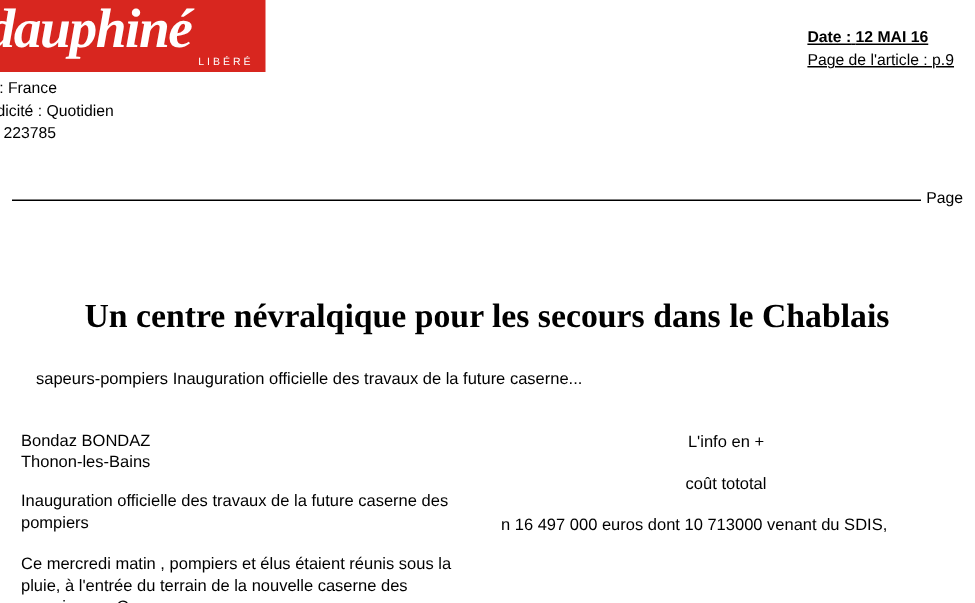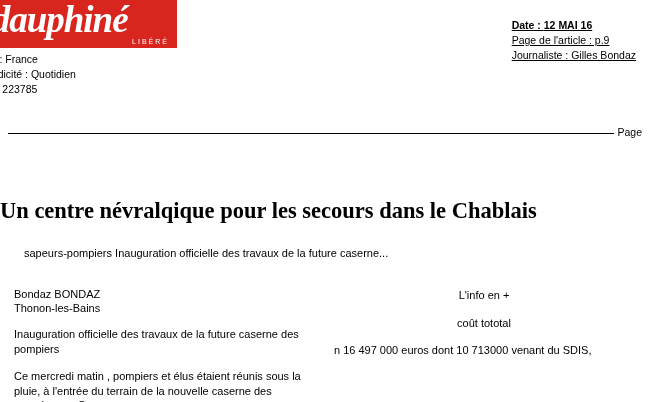--- a/index.html
+++ b/index.html
@@ -92,21 +92,21 @@
     white-space: nowrap;
     padding-left: 37px;
   }
 
   
   .headline {
     position: absolute;
     left: 0;
     top: 198px;
     width: 593px;
-    text-align: left;
+    text-align: right;
     font-family: "Liberation Serif", serif;
     font-weight: bold;
     font-size: 22.5px;
     letter-spacing: 0px;
     white-space: nowrap;
   }
 
   
   .standfirst {
     position: absolute;
@@ -154,21 +154,20 @@
   <div>riodicité : Quotidien</div>
   <div>D : 223785</div>
 </div>
 
 <div class="meta-right">
   <div>
     <span class="bold">Date :</span>
     <span class="bold">12 MAI 16</span>
   </div>
   <div>Page de l'article : p.9</div>
-  <div>Journaliste : Gilles Bondaz</div>
 </div>
 
 <div class="page-word">Page</div>
 <div class="rule"></div>
 
 <div class="headline">Un centre névralqique pour les secours dans le Chablais</div>
 
 <div class="standfirst">sapeurs-pompiers Inauguration officielle des travaux de la future caserne...</div>
 
 <div class="col col-left">

